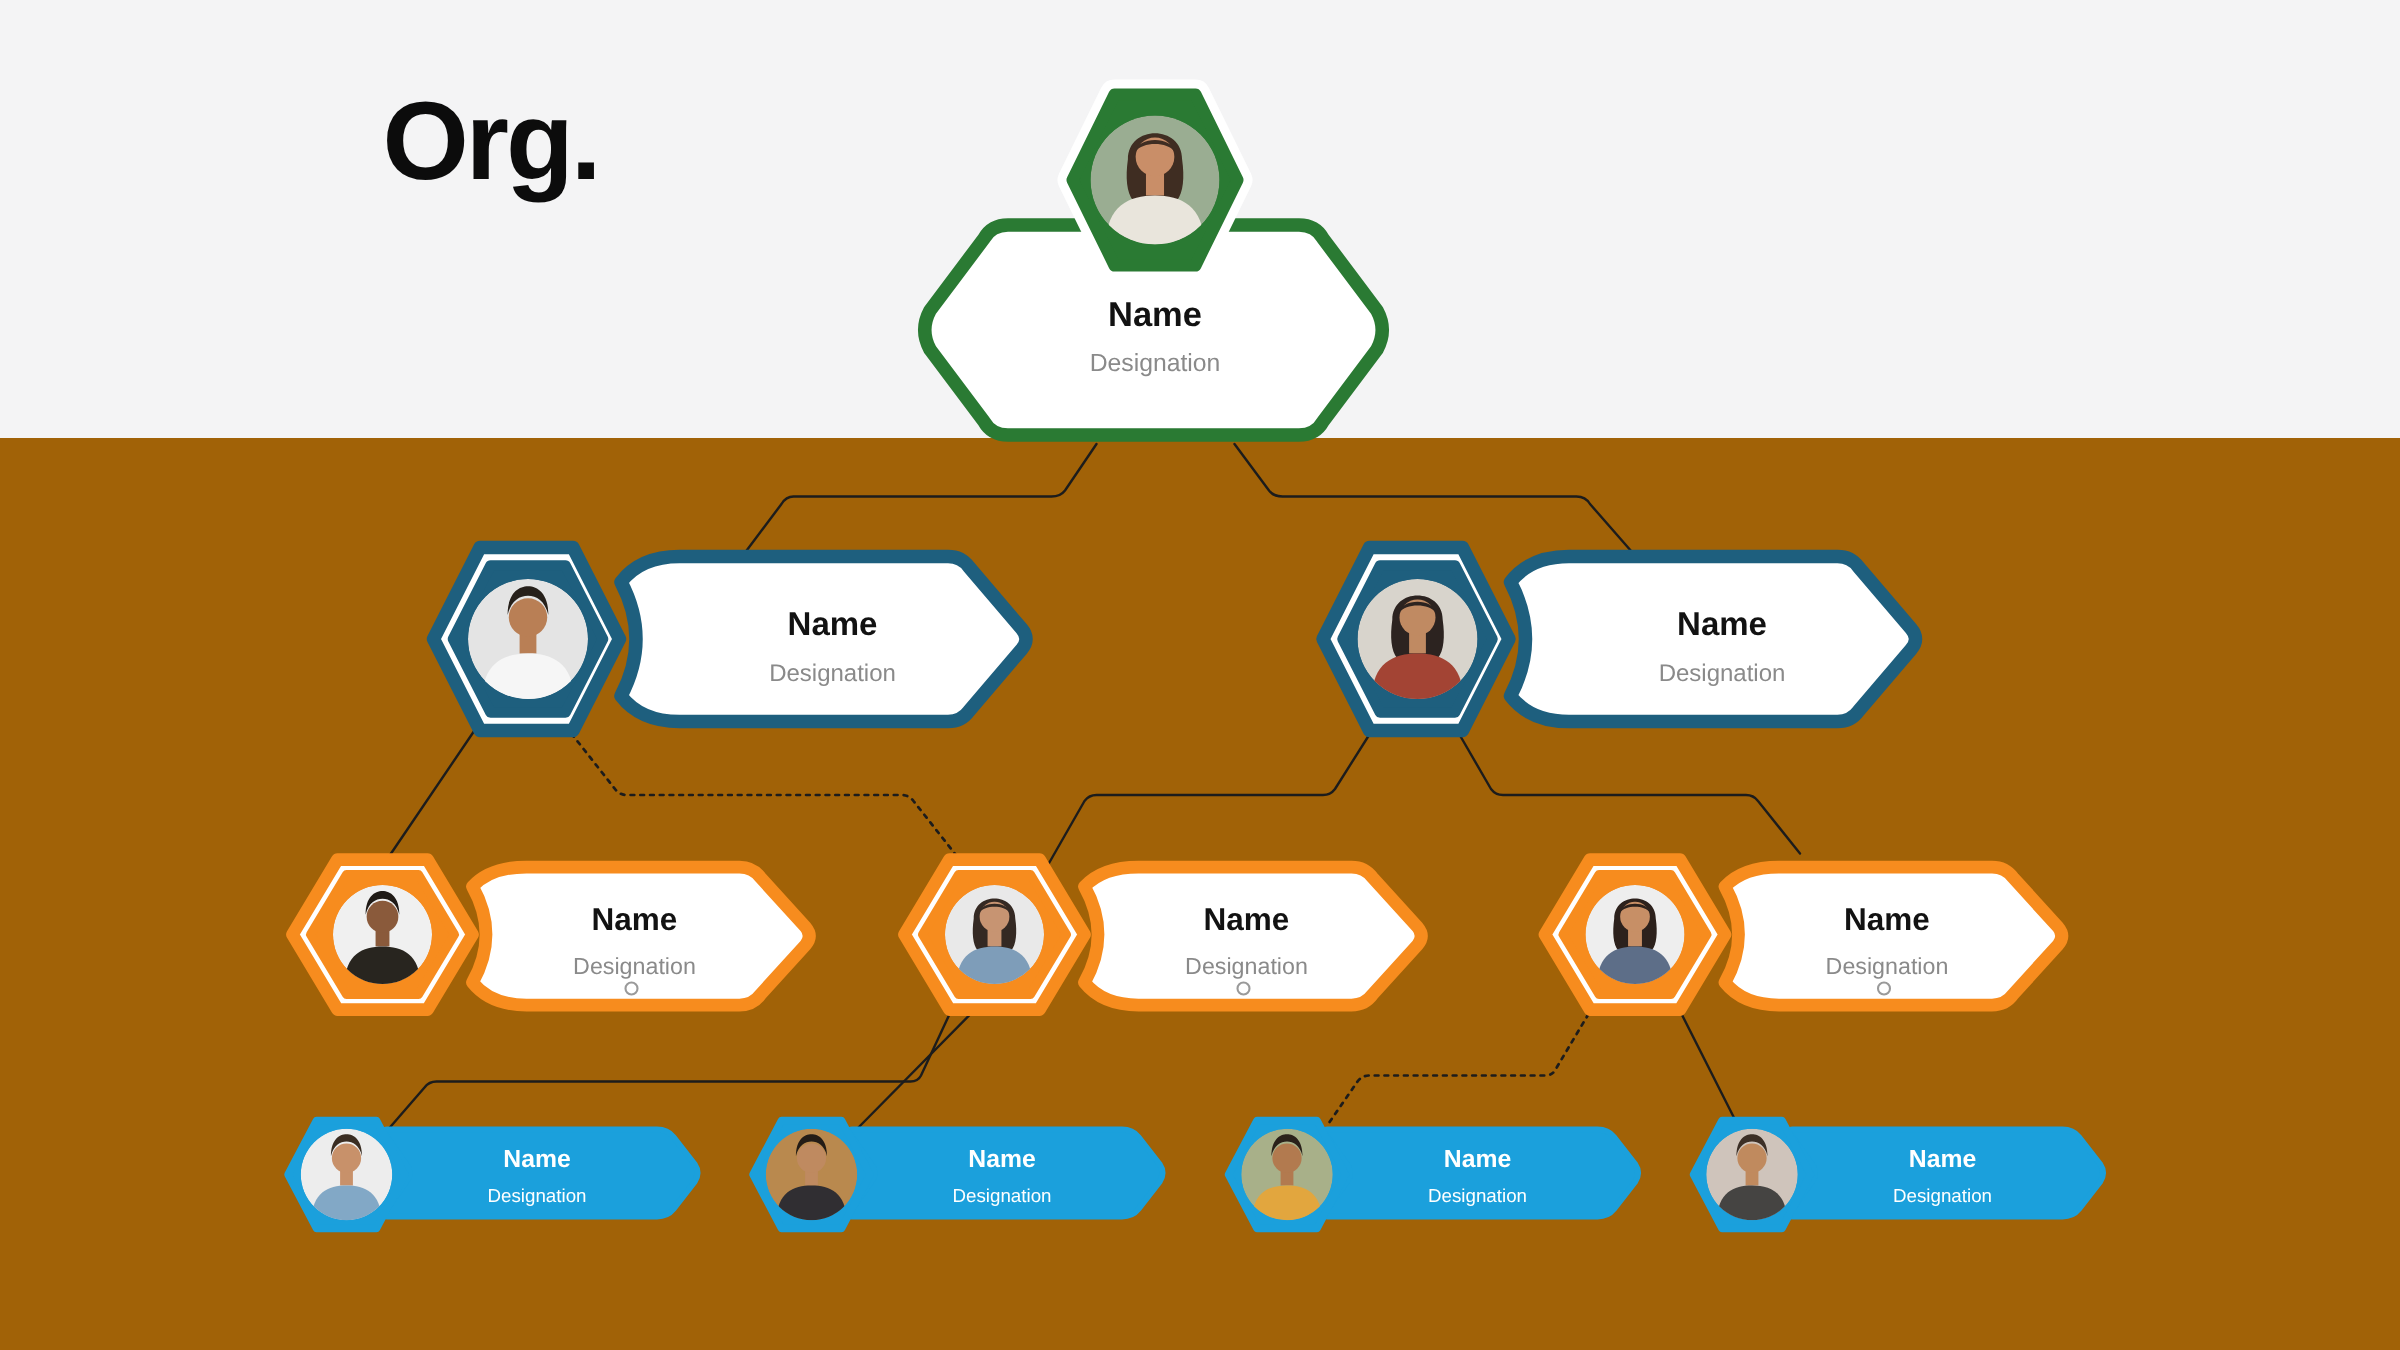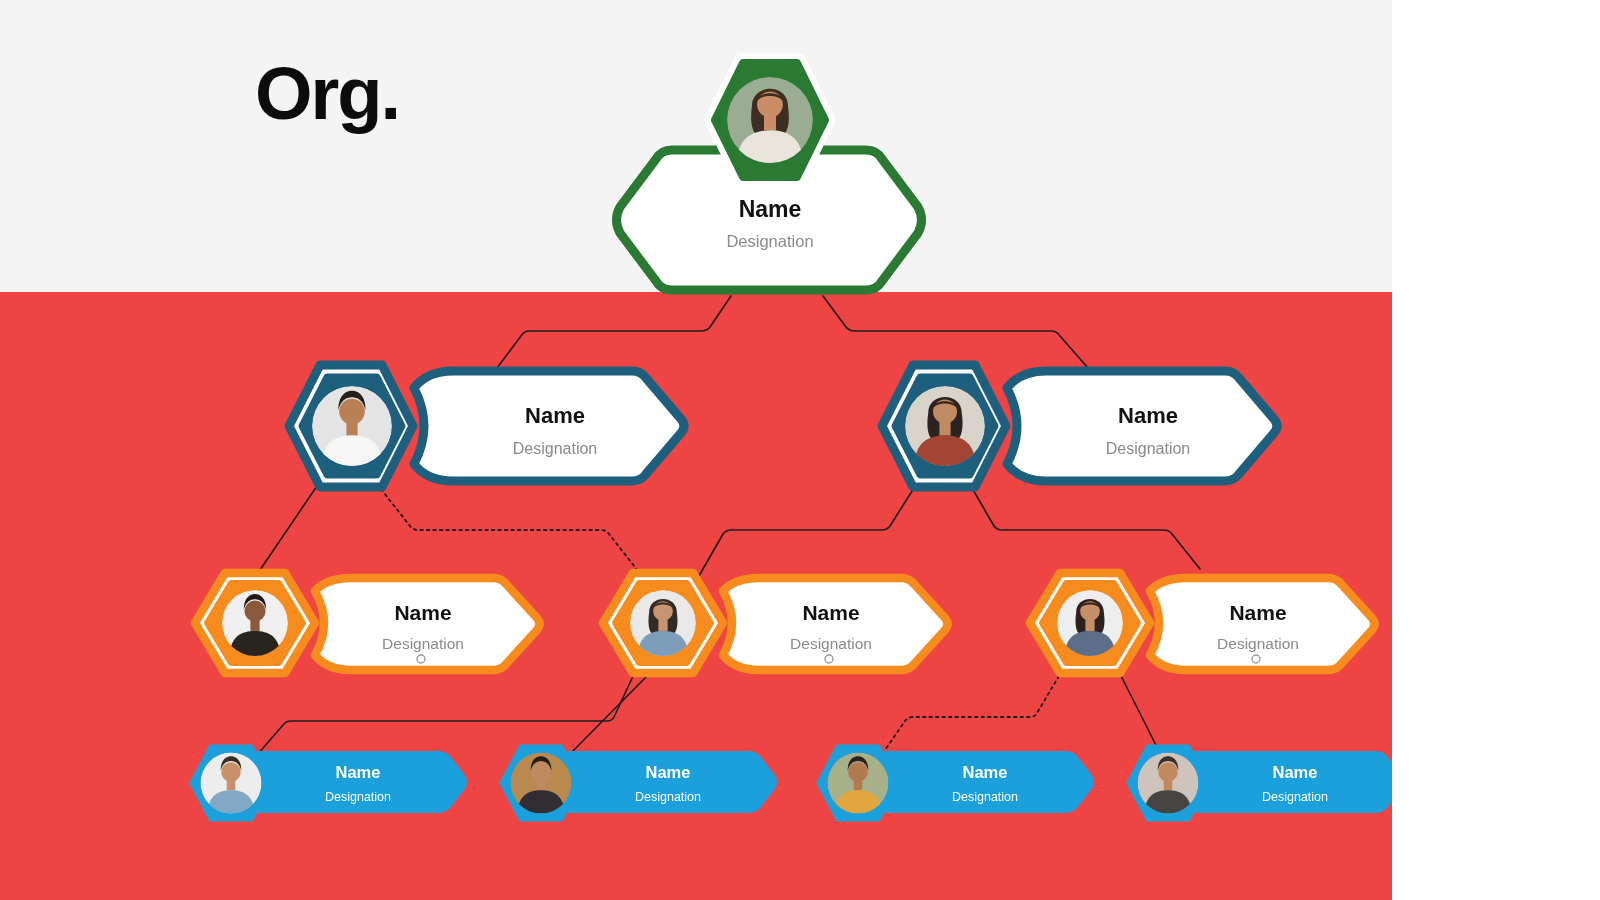--- a/index.html
+++ b/index.html
@@ -1,17 +1,17 @@
 <!DOCTYPE html>
 <html><head>
 <meta charset="utf-8">
 <style>
   html,body{margin:0;padding:0;background:#ffffff;}
-  .stage{position:relative;width:1392px;height:900px;overflow:hidden;
-         font-family:"Liberation Sans", sans-serif;background:#ef4444;}
+  .stage{position:relative;width:1600px;height:900px;overflow:hidden;
+         font-family:"Liberation Sans", sans-serif;background:#a16207;}
   .band-top{position:absolute;left:0;top:0;width:1600px;height:292px;background:#f4f4f5;}
   .title{position:absolute;left:222px;top:58px;width:210px;text-align:center;
          font-weight:700;font-size:74px;line-height:0.98;letter-spacing:-2px;color:#0c0c0c;}
   svg.node{position:absolute;overflow:visible;}
   svg#connectors{position:absolute;left:0;top:0;z-index:1;}
   svg.node{z-index:2;}
   .ln{fill:none;stroke:#1c1c1c;stroke-width:1.6;stroke-linecap:round;stroke-linejoin:round;}
   .ln.dotted{stroke-dasharray:2.5 4;stroke-width:1.8;}
   
   .st-green{stroke:#2a7a33;} .fl-green{fill:#2a7a33;}

